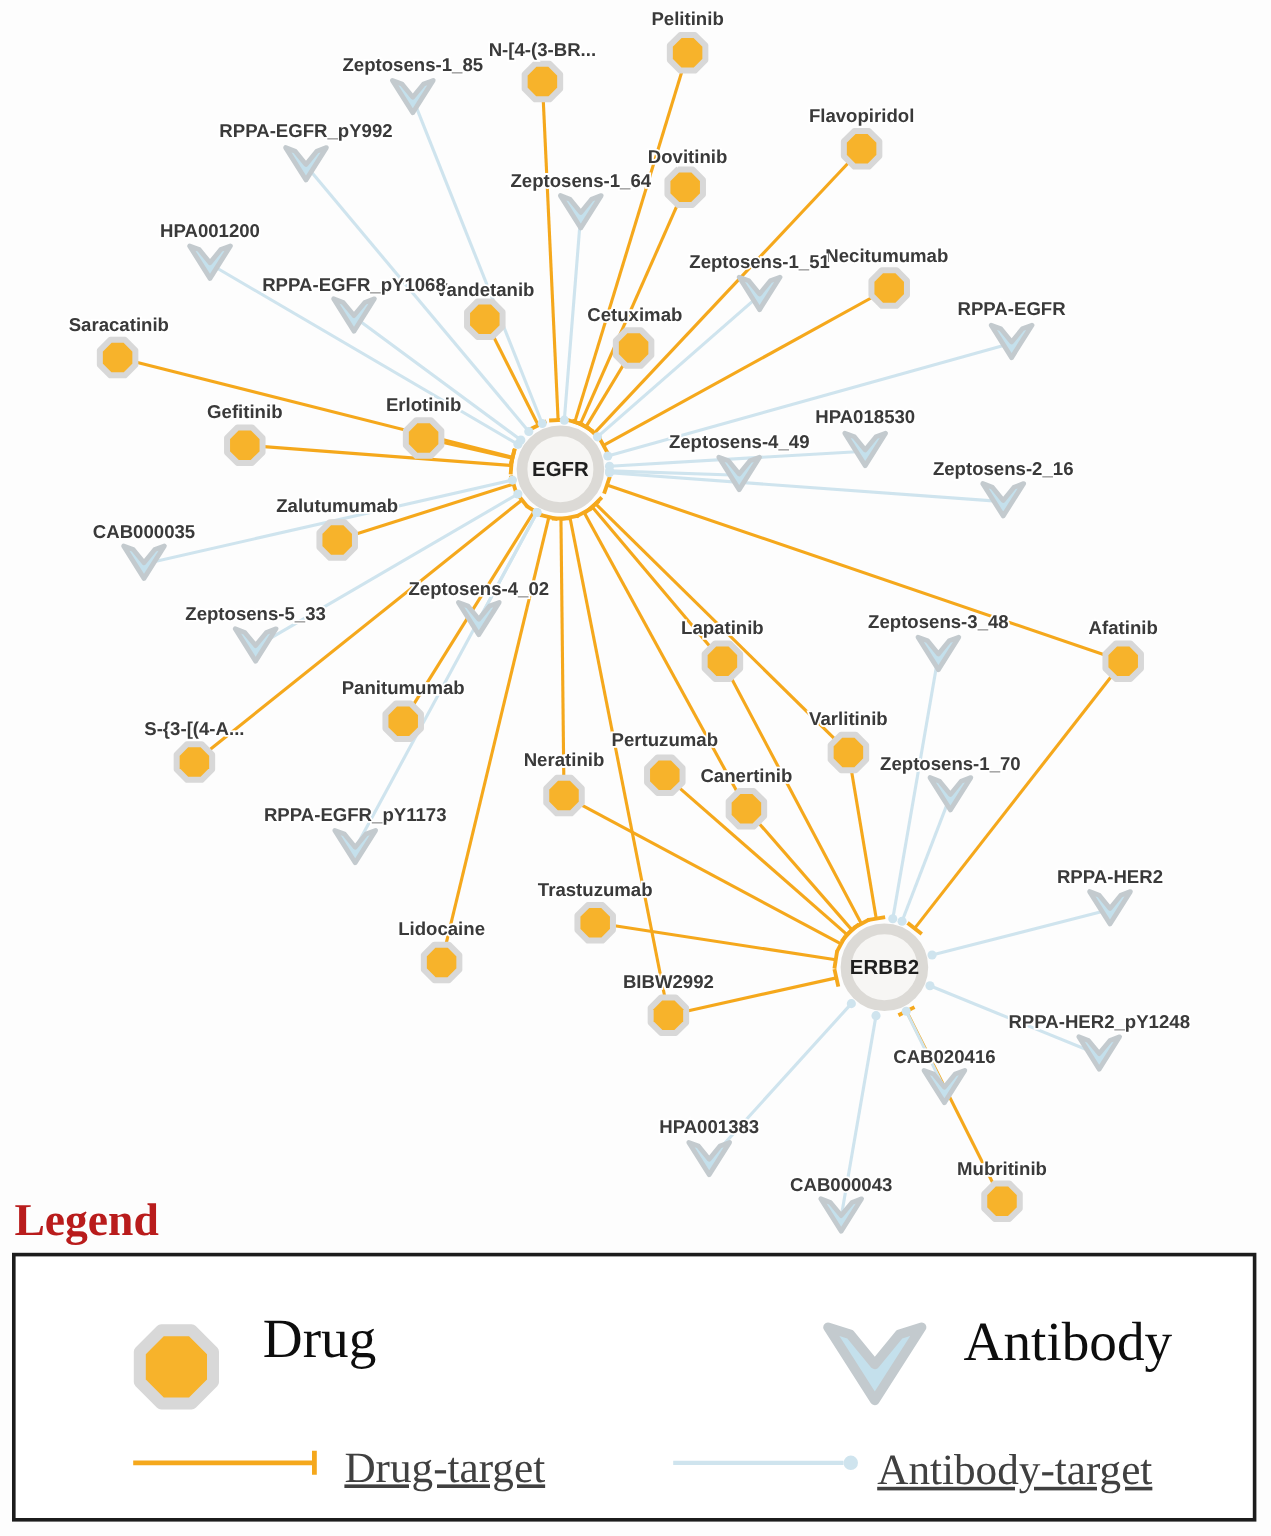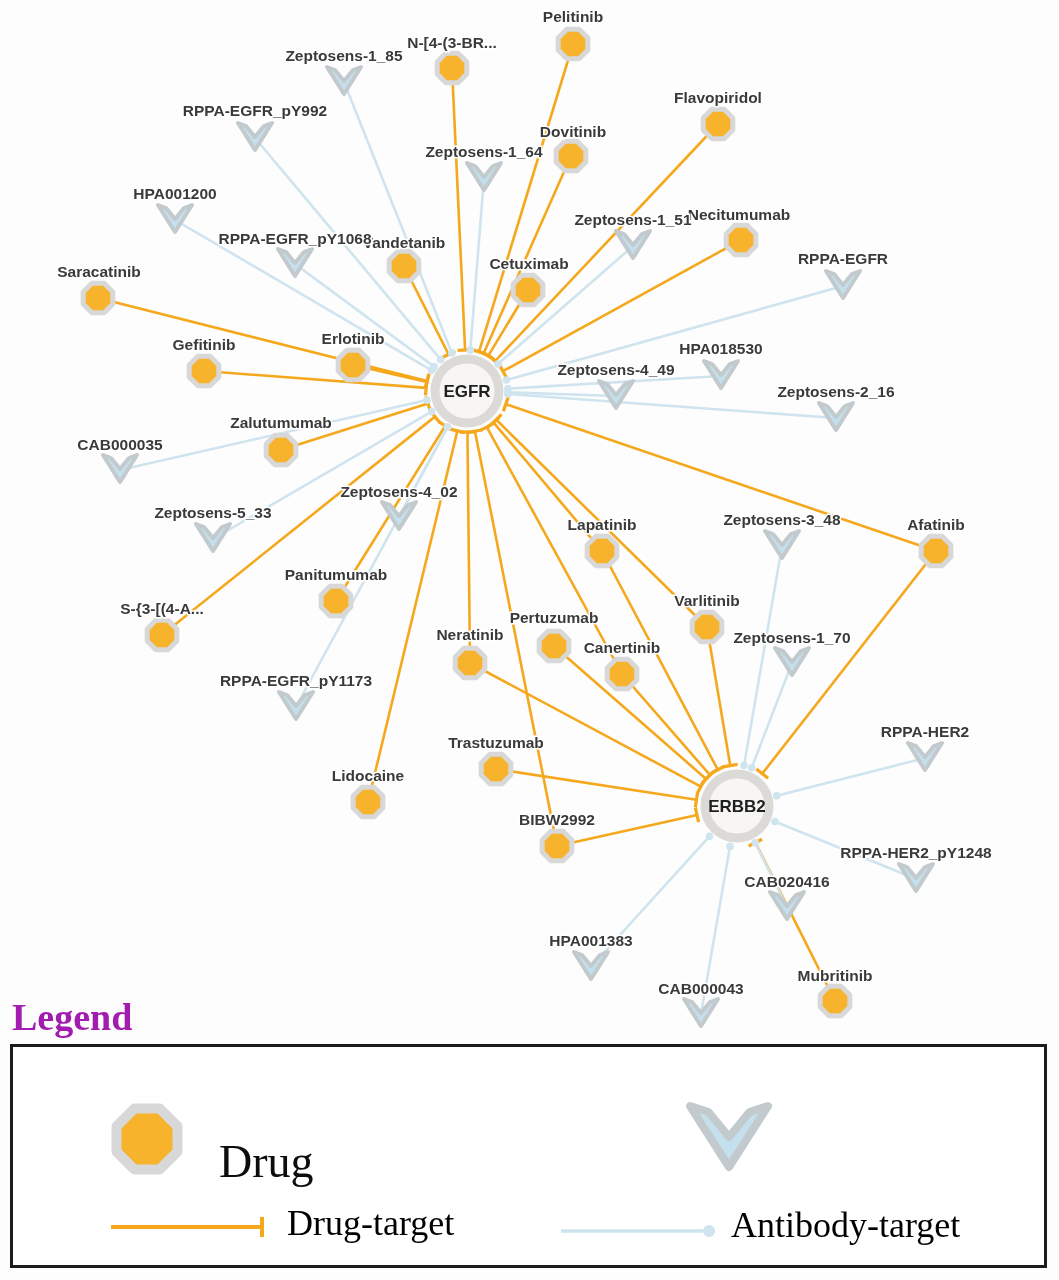--- a/index.html
+++ b/index.html
@@ -13,31 +13,31 @@
   .antibody-node{fill:var(--antibody-fill);stroke:var(--antibody-stroke);stroke-width:4;stroke-linejoin:round;}
   .edge-drug{stroke:var(--edge-drug);stroke-width:2.6;fill:none;}
   .edge-antibody{stroke:var(--edge-antibody);stroke-width:2.6;fill:none;}
   .tee-mark{stroke:var(--edge-drug);stroke-width:3.2;fill:none;}
   .dot-mark{fill:var(--edge-antibody);}
   .node-label{font:bold 15.5px "Liberation Sans",sans-serif;fill:var(--label);
               paint-order:stroke;stroke:#ffffff;stroke-width:3px;}
   .gene-label{font:bold 17px "Liberation Sans",sans-serif;fill:#1f1f1f;}
 
   
-  .legend-title{position:absolute;left:12px;top:995px;font:bold 38px "Liberation Serif",serif;color:#a21caf;}
+  .legend-title{position:absolute;left:12px;top:995px;font:bold 38px "Liberation Serif",serif;color:#b91c1c;}
   .legend-box{position:absolute;left:10px;top:1044px;width:1031px;height:218px;
               border:3.5px solid #1c1c1c;background:#ffffff;}
-  .legend-item{position:absolute;display:flex;align-items:flex-end;gap:26px;}
+  .legend-item{position:absolute;display:flex;align-items:flex-start;gap:26px;}
   #li-drug{left:88px;top:46px;}
   #li-gene{left:398px;top:48px;}
   #li-antibody{left:668px;top:48px;}
   #le-drug{left:96px;top:158px;gap:14px;}
   #le-antibody{left:546px;top:160px;gap:12px;}
   .li-text{font:46px "Liberation Serif",serif;color:#0d0d0d;line-height:1;}
-  .le-text{font:36px "Liberation Serif",serif;color:#000000;line-height:1;}
+  .le-text{font:36px "Liberation Serif",serif;color:#404040;line-height:1;text-decoration:underline;}
   .drug-shape{fill:var(--drug-fill);stroke:var(--drug-stroke);stroke-width:10;stroke-linejoin:round;}
   .gene-shape{fill:var(--gene-fill);stroke:var(--gene-stroke);stroke-width:12;}
   .antibody-shape{fill:var(--antibody-fill);stroke:var(--antibody-stroke);stroke-width:8;stroke-linejoin:round;}
   .sample-drug-line{stroke:var(--edge-drug);stroke-width:4;}
   .sample-ab-line{stroke:var(--edge-antibody);stroke-width:3.6;}
 </style>
 </head>
 <body>
 
 <div id="stage">
@@ -210,20 +210,21 @@
         <polygon class="drug-shape" points="30.5,12.6 12.6,30.5 -12.6,30.5 -30.5,12.6 -30.5,-12.6 -12.6,-30.5 12.6,-30.5 30.5,-12.6"></polygon>
       </svg>
       <span class="li-text">Drug</span>
     </div>
 
 
     <div class="legend-item" id="li-antibody">
       <svg width="96" height="86" viewBox="-48 -44 96 86">
         <path class="antibody-shape" d="M -39,-33 L 0,28 L 39,-33 L 20.5,-27 L 0,-2 L -20.5,-27 Z"></path>
       </svg>
+      <span class="li-text">Antibody</span>
     </div>
 
     <div class="legend-item" id="le-drug">
       <svg width="164" height="28" viewBox="0 0 164 28">
         <line class="sample-drug-line" x1="2" y1="14" x2="152" y2="14"></line>
         <line class="sample-drug-line" x1="153" y1="4" x2="153" y2="24"></line>
       </svg>
       <span class="le-text">Drug-target</span>
     </div>
 

